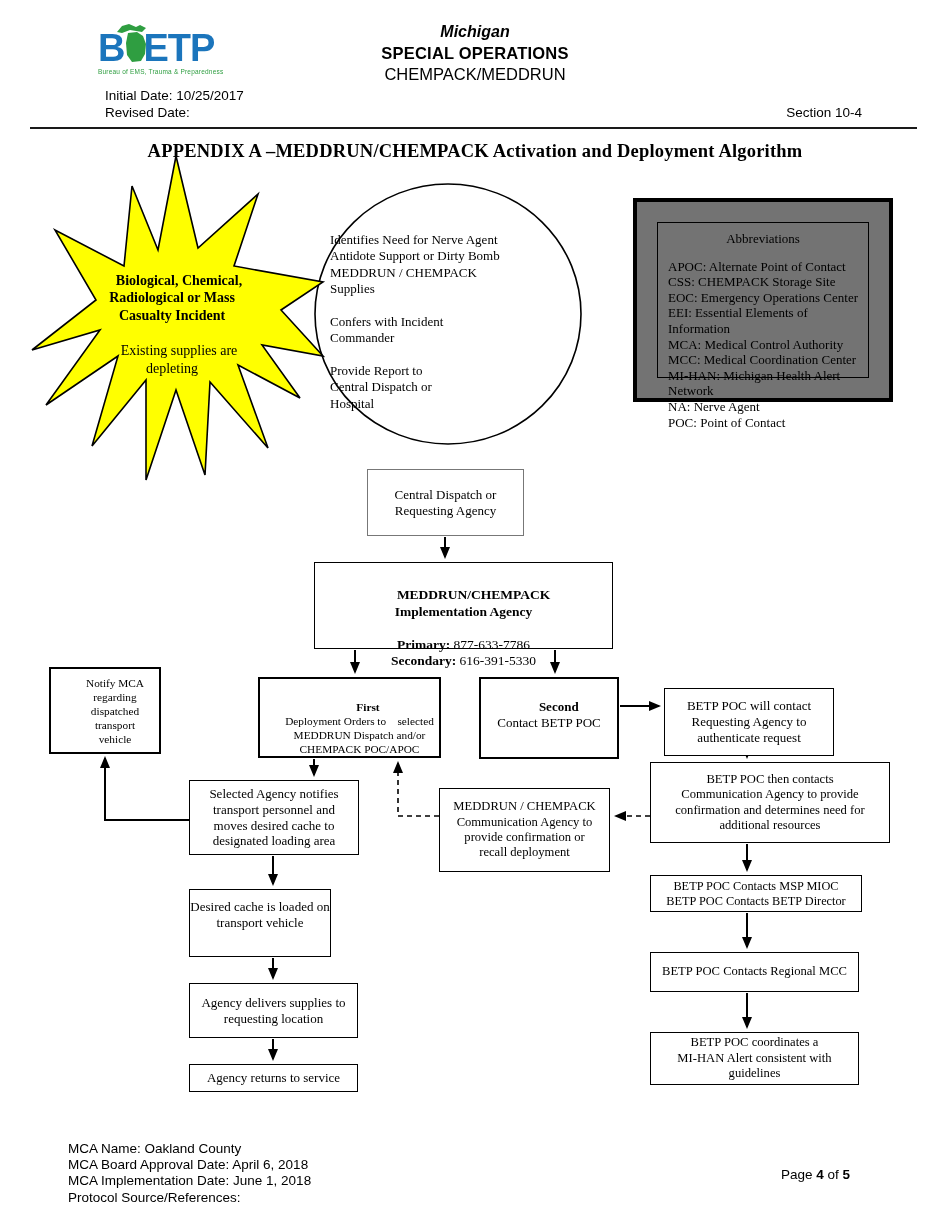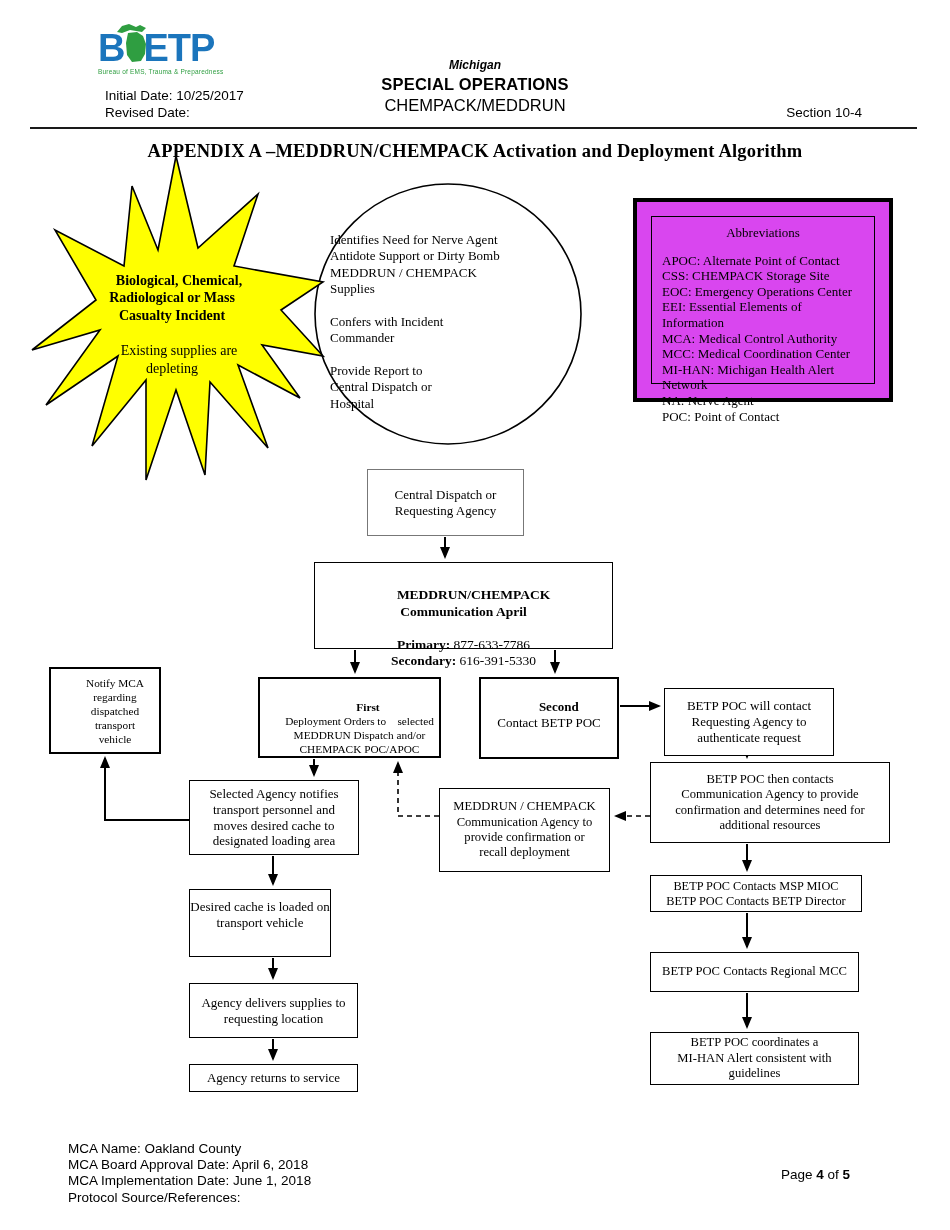--- a/index.html
+++ b/index.html
@@ -4,40 +4,40 @@
 <style>
   html,body{margin:0;padding:0;background:#fff;}
   .page{position:relative;width:950px;height:1230px;background:#ffffff;overflow:hidden;
         font-family:"Liberation Serif", serif;color:#000;}
   .abs{position:absolute;}
   
   .logo-row{display:flex;align-items:flex-end;line-height:1;}
   .logo-letter{font-family:"Liberation Sans",sans-serif;font-weight:bold;font-size:38px;color:#1b75bc;letter-spacing:-1px;}
   .logo-tag{font-family:"Liberation Sans",sans-serif;font-size:6.5px;color:#2f9e41;margin-top:1px;letter-spacing:.2px;}
   .hdr-center{left:0;right:0;top:22px;text-align:center;font-family:"Liberation Sans",sans-serif;line-height:1.3;}
-  .hdr-line1{font-size:12px;font-weight:bold;font-style:italic;margin-top:36px;}
+  .hdr-line1{font-size:16px;font-weight:bold;font-style:italic;}
   .hdr-line2{font-size:16.5px;font-weight:bold;letter-spacing:.2px;}
   .hdr-line3{font-size:16.5px;}
   .hdr-small{font-family:"Liberation Sans",sans-serif;font-size:13.5px;}
   .hrule{position:absolute;left:30px;top:127px;width:887px;height:2px;background:#1a1a1a;}
   .doc-title{left:0;right:0;top:141px;text-align:center;font-weight:bold;font-size:18.5px;letter-spacing:.2px;}
   
   .node{position:absolute;border:1.5px solid #000;background:#fff;display:flex;
         align-items:center;justify-content:center;text-align:center;
         font-size:13px;line-height:1.22;white-space:pre-wrap;box-sizing:border-box;}
   .b2{border-width:2px;}
   .bgray{border:1px solid #777;}
   .vtop{align-items:flex-start;padding-top:7px;}
   .f11{font-size:11.3px;line-height:1.25;padding-left:20px;}
   .f12{font-size:12.3px;}
   .f125{font-size:12.6px;}
   .bold{font-weight:bold;}
   
   .abbr-outer{position:absolute;left:633px;top:198px;width:260px;height:204px;
-              border:4px solid #000;padding:14px;box-sizing:border-box;background:#d946ef;}
+              border:4px solid #000;padding:20px;box-sizing:border-box;background:#737373;}
   .abbr-inner{border:1px solid #000;width:100%;height:100%;box-sizing:border-box;
               padding:8px 10px;font-size:13px;line-height:1.2;}
   .abbr-title{text-align:center;margin-bottom:12px;}
   
   .circle-text{left:330px;top:232px;width:236px;font-size:13px;line-height:1.26;white-space:pre-wrap;}
   .star-text{left:76px;top:254px;width:192px;text-align:center;font-size:14px;line-height:1.26;white-space:pre-wrap;}
   .star-title{font-weight:bold;}
   
   .footer{left:68px;top:1141px;font-family:"Liberation Sans",sans-serif;font-size:13.5px;line-height:1.2;}
   .pageno{right:100px;top:1152px;font-family:"Liberation Sans",sans-serif;font-size:13.5px;white-space:pre-wrap;}
@@ -141,21 +141,21 @@
       <div>POC: Point of Contact</div>
     </div>
   </div>
 
   <div class="node bgray" style="left:367px;top:469px;width:157px;height:67px;">Central Dispatch or
 Requesting Agency</div>
 
   <div class="node" style="left:314px;top:562px;width:299px;height:87px;font-size:13.5px;align-items:flex-start;padding-top:8px;">
     <div>
       <span class="bold">MEDDRUN/CHEMPACK
-Communication April</span><br><br><span class="bold">Primary:</span><span> 877-633-7786</span><br><span class="bold">Secondary:</span><span> 616-391-5330</span>
+Implementation Agency</span><br><br><span class="bold">Primary:</span><span> 877-633-7786</span><br><span class="bold">Secondary:</span><span> 616-391-5330</span>
     </div>
   </div>
 
   <div class="node b2 vtop f11" style="left:49px;top:667px;width:112px;height:87px;">Notify MCA regarding
 dispatched transport
 vehicle</div>
 
   <div class="node b2 vtop f11" style="left:258px;top:677px;width:183px;height:81px;">
     <div>
       <span class="bold">First</span><br><span>Deployment Orders to    selected

